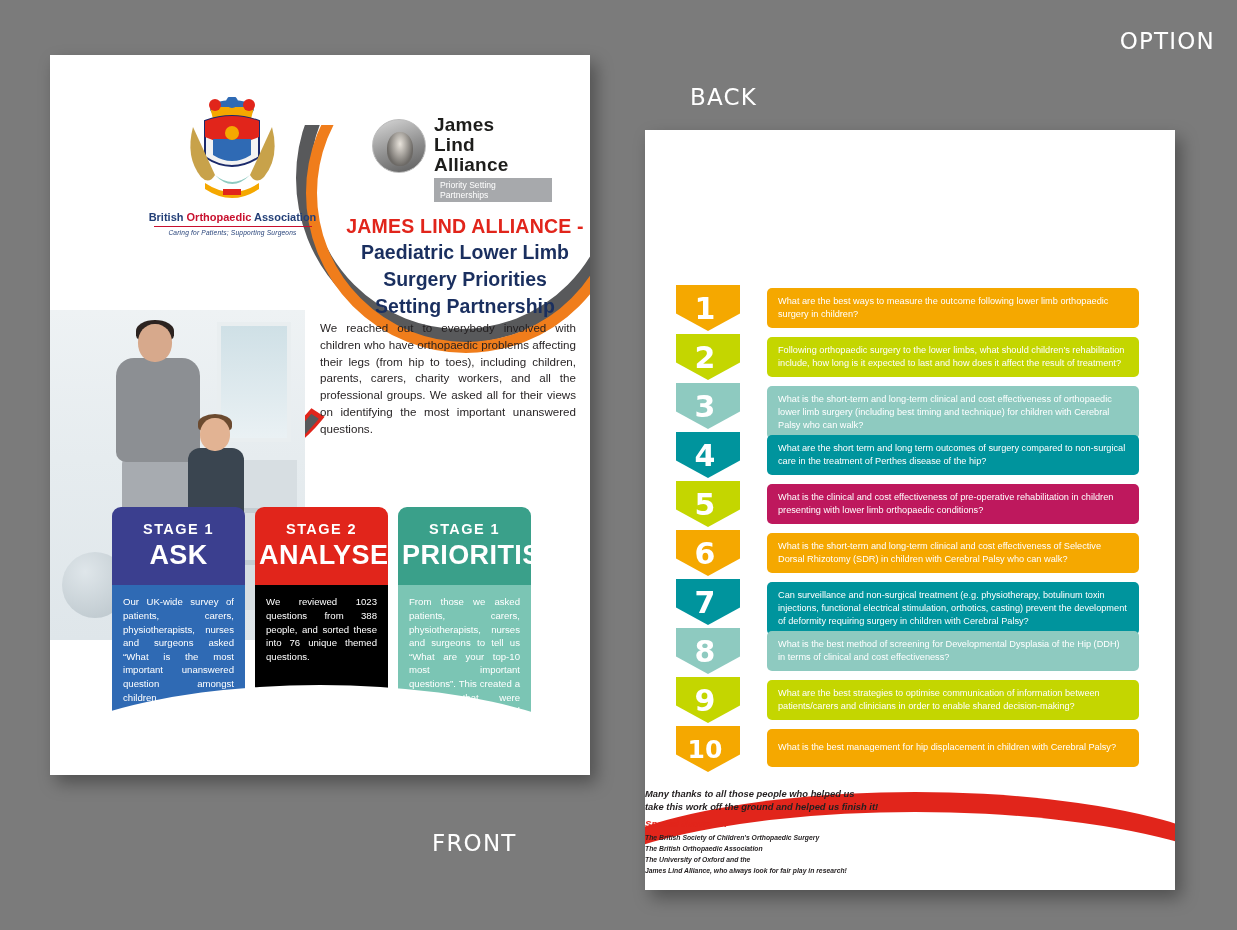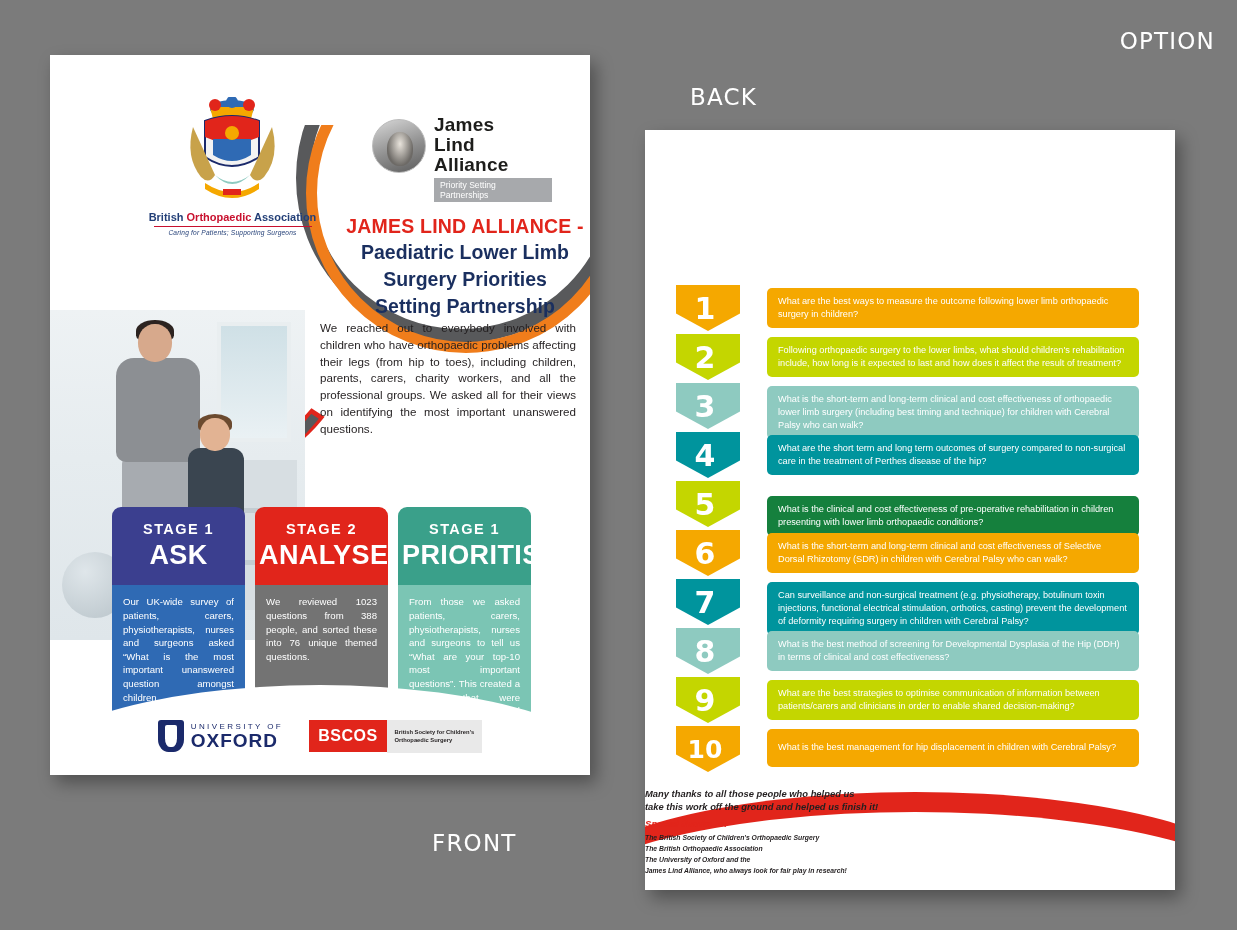--- a/index.html
+++ b/index.html
@@ -160,21 +160,21 @@
   
   #stages { position: absolute; left: 62px; top: 452px; width: 420px; display: flex; gap: 10px; }
   .stage { width: 133px; border-radius: 9px 9px 0 0; overflow: hidden; }
   .stage-head { color: #fff; text-align: center; padding: 14px 4px 16px; }
   .stage-head .s-num { font-size: 14.5px; letter-spacing: 1.4px; font-weight: bold; }
   .stage-head .s-word { font-size: 27px; font-weight: bold; letter-spacing: .4px; line-height: 1.05; margin-top: 4px;}
   .stage-body { color: #fff; font-size: 9.6px; line-height: 1.42; padding: 10px 11px 16px; text-align: justify; min-height: 130px;}
   .st1 .stage-head { background: #3b3f8f; }
   .st1 .stage-body { background: #2f6ab4; }
   .st2 .stage-head { background: #e1251b; }
-  .st2 .stage-body { background: #737373; }
+  .st2 .stage-body { background: #000000; }
   .st3 .stage-head { background: #3aa08a; }
   .st3 .stage-body { background: #7bc5b4; }
 
   
   #front-bottom-curve {
     position: absolute; left: -40px; bottom: -140px;
     width: 620px; height: 230px;
     background: #ffffff;
     border-radius: 50% 50% 0 0 / 100px 100px 0 0;
   }
@@ -370,36 +370,20 @@
       <div class="stage-head">
         <div class="s-num">STAGE 1</div>
         <div class="s-word">PRIORITISE</div>
       </div>
       <div class="stage-body">From those we asked patients, carers, physiotherapists, nurses and surgeons to tell us “What are your top-10 most important questions”. This created a shortlist that were prioritized at a final workshop.</div>
     </div>
   </div>
 
   <div id="front-bottom-curve"></div>
 
-  <div id="front-footer">
-    <div class="ox-logo">
-      <div class="ox-shield"></div>
-      <div class="ox-txt">
-        <div class="u">UNIVERSITY OF</div>
-        <div class="o">OXFORD</div>
-      </div>
-    </div>
-    <div class="bscos">
-      <div class="bscos-red">BSCOS</div>
-      <div class="bscos-txt">
-        <div>British Society for Children's</div>
-        <div>Orthopaedic Surgery</div>
-      </div>
-    </div>
-  </div>
 </div>
 
 <div id="back">
 
   <div id="priorities">
       <div class="prow">
         <div class="pnum" style="background: rgb(245, 168, 0);">1</div>
         <div class="ptext" style="background: rgb(245, 168, 0);">What are the best ways to measure the outcome following lower limb orthopaedic surgery in children?</div>
       </div>
       <div class="prow">
@@ -409,21 +393,21 @@
       <div class="prow">
         <div class="pnum" style="background: rgb(142, 202, 192);">3</div>
         <div class="ptext" style="background: rgb(142, 202, 192);">What is the short-term and long-term clinical and cost effectiveness of orthopaedic lower limb surgery (including best timing and technique) for children with Cerebral Palsy who can walk?</div>
       </div>
       <div class="prow">
         <div class="pnum" style="background: rgb(0, 148, 157);">4</div>
         <div class="ptext" style="background: rgb(0, 148, 157);">What are the short term and long term outcomes of surgery compared to non-surgical care in the treatment of Perthes disease of the hip?</div>
       </div>
       <div class="prow">
         <div class="pnum" style="background: rgb(196, 214, 0);">5</div>
-        <div class="ptext" style="background: #15803d; margin-top: 12px;">What is the clinical and cost effectiveness of pre-operative rehabilitation in children presenting with lower limb orthopaedic conditions?</div>
+        <div class="ptext" style="background: #be185d;">What is the clinical and cost effectiveness of pre-operative rehabilitation in children presenting with lower limb orthopaedic conditions?</div>
       </div>
       <div class="prow">
         <div class="pnum" style="background: rgb(245, 168, 0);">6</div>
         <div class="ptext" style="background: rgb(245, 168, 0);">What is the short-term and long-term clinical and cost effectiveness of Selective Dorsal Rhizotomy (SDR) in children with Cerebral Palsy who can walk?</div>
       </div>
       <div class="prow">
         <div class="pnum" style="background: rgb(0, 148, 157);">7</div>
         <div class="ptext" style="background: rgb(0, 148, 157);">Can surveillance and non-surgical treatment (e.g. physiotherapy, botulinum toxin injections, functional electrical stimulation, orthotics, casting) prevent the development of deformity requiring surgery in children with Cerebral Palsy?</div>
       </div>
       <div class="prow">

